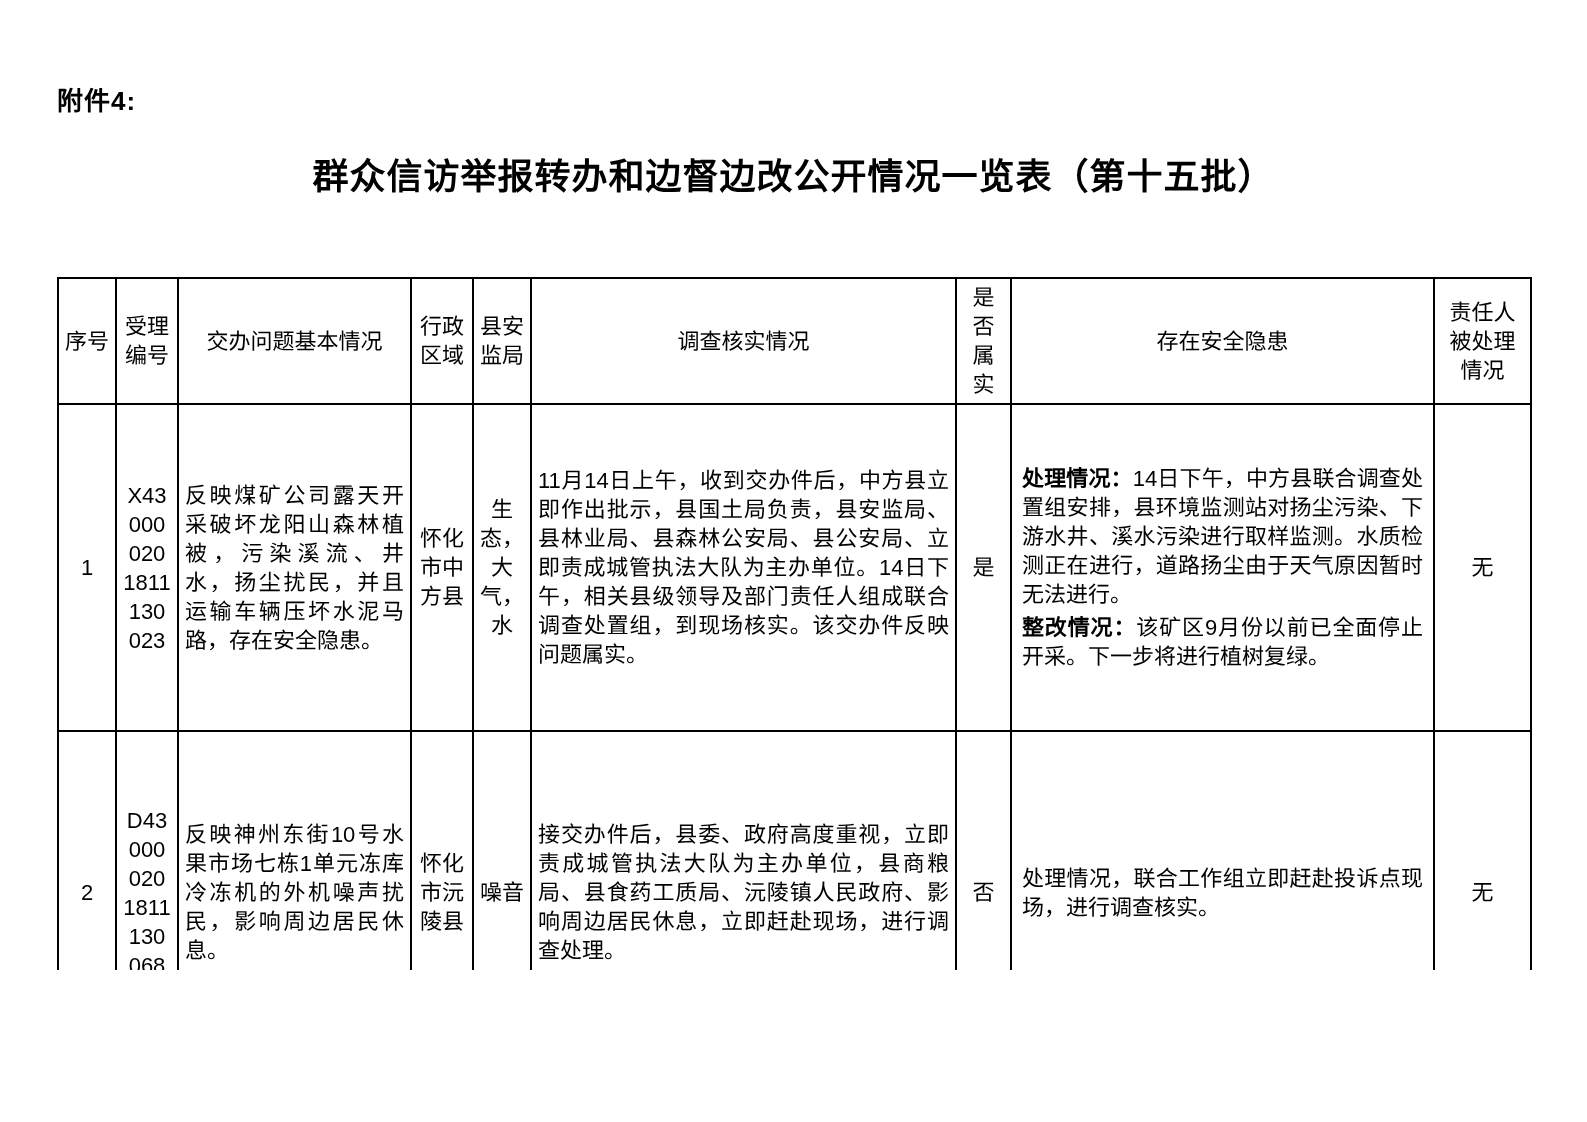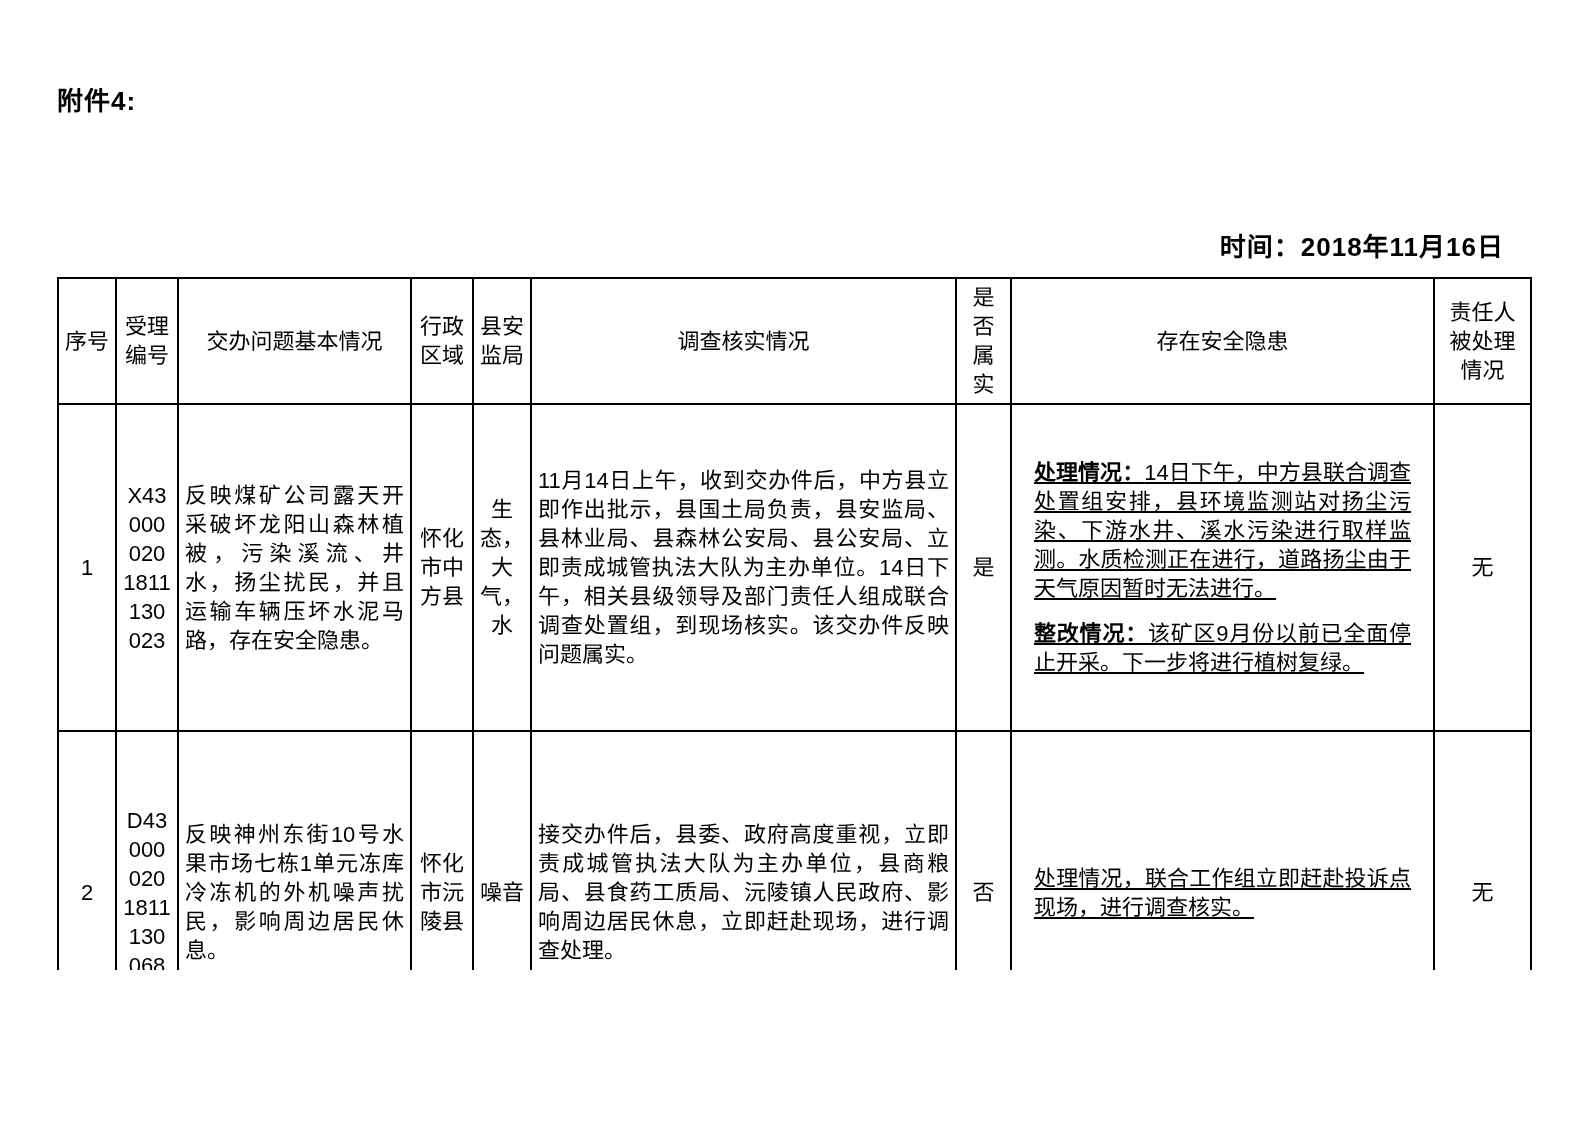--- a/index.html
+++ b/index.html
@@ -67,43 +67,43 @@
   .just {
     text-align: justify;
     padding: 4px 10px;
   }
   .caseno {
     word-break: break-all;
     text-align: center;
     padding: 4px 2px;
     margin-top: 12px;
   }
-  .hd { margin: 16px; text-decoration: underline; }
+  .hd { margin: 4px; }
   .hd b { font-weight: 800; }
   .footer {
     position: absolute;
     left: 0;
     right: 0;
     top: 1051px;
     text-align: center;
     font-size: 17px;
     color: #333333;
     letter-spacing: 4px;
     padding-left: 36px;
   }
 </style>
 </head>
 <body>
 
 <div class="page">
 
   <div class="attachment">附件4:</div>
 
+  <h1 class="title">群众信访举报转办和边督边改公开情况一览表（第十五批）</h1>
 
-  <div class="date">时间：2018年11月16日</div>
 
   <table class="rpt">
     <colgroup>
       <col style="width:58px">
       <col style="width:62px">
       <col style="width:233px">
       <col style="width:62px">
       <col style="width:58px">
       <col style="width:425px">
       <col style="width:55px">

